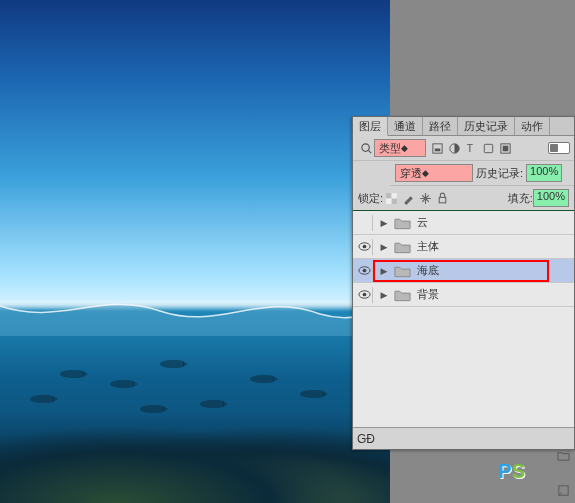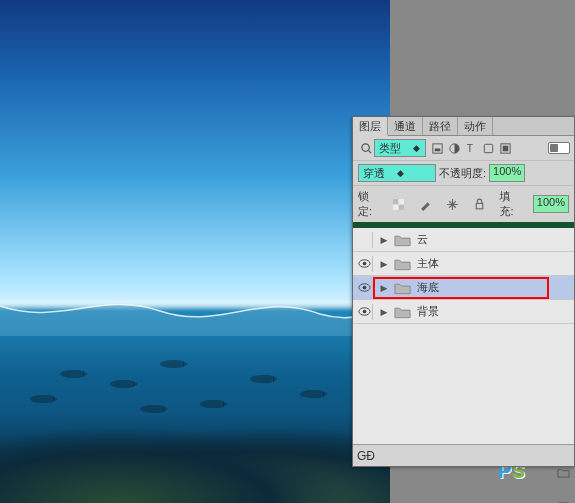--- a/index.html
+++ b/index.html
@@ -44,37 +44,37 @@
   .panel {
     position:absolute; right:0; top:116px; width:223px; background:#d4d4d4;
     border:1px solid #6a6a6a; font-size:11px; color:#333;
     box-shadow:-1px 1px 3px rgba(0,0,0,.3);
   }
   .tabs { display:flex; background:#c8c8c8; border-bottom:1px solid #8a8a8a; }
   .tab { padding:4px 6px 3px; border-right:1px solid #9a9a9a; cursor:default; line-height:1; }
   .tab.active { background:#d4d4d4; border-bottom:1px solid #d4d4d4; margin-bottom:-1px; }
   .tabs .menu { margin-left:auto; padding:2px 6px; }
 
-  .row { display:flex; align-items:center; padding:3px 5px; gap:3px; border-bottom:1px solid #bdbdbd; }
+  .row { display:flex; align-items:center; padding:3px 5px; gap:3px; border-bottom:1px solid #bdbdbd;margin-left:37px; }
   .row .lbl { white-space:nowrap; }
-  .sel { display:inline-flex; align-items:center; background:#5eead4; border:1px solid #888; height:18px; padding:0 4px; gap:12px; }
+  .sel { display:inline-flex; align-items:center; background:#fca5a5; border:1px solid #888; height:18px; padding:0 4px; gap:0; }
   .sel .arr { font-size:9px; color:#333; }
   .numbox { display:inline-flex; border:1px solid #888; background:#86efac; height:18px; }
   .numbox span { padding:0 3px; }
   .iconbtn { width:17px; height:17px; display:inline-flex; align-items:center; justify-content:center;
     border:1px solid transparent; color:#555; }
   .iconbtn svg { width:13px; height:13px; }
 
   .filter-row { padding:3px 4px; display:flex; gap:0; border-bottom:1px solid #bdbdbd; align-items:center;}
   .filter-row .sel { min-width:52px; }
   .filter-icons { display:flex; gap:0; margin-left:3px; }
   .switch { margin-left:auto; width:22px; height:12px; background:#fff; border:1px solid #777; border-radius:2px; position:relative; }
   .switch::after { content:""; position:absolute; left:1px; top:1px; width:8px; height:8px; background:#777; border-radius:1px; }
 
-  .lock-row { display:flex; align-items:center; padding:3px 5px; border-bottom:6px solid #14532d; gap:12px; }
+  .lock-row { display:flex; align-items:center; padding:3px 5px; border-bottom:1px solid #14532d; gap:0; }
 
   .layers { background:#e8e8e8; }
   .layer { display:flex; align-items:center; height:24px; border-bottom:1px solid #c8c8c8; padding:0 4px; gap:4px; }
   .layer.selected { background:#b7c8e8; }
   .eye { width:16px; height:16px; display:flex; align-items:center; justify-content:center; color:#444; border-right:1px solid #c0c0c0; margin-right:2px;}
   .eye svg { width:13px; height:13px; }
   .tw { width:10px; font-size:9px; color:#555; text-align:center;}
   .folder { width:18px; height:14px; display:flex; align-items:center; justify-content:center; }
   .folder svg { width:17px; height:14px; }
   .layer-name { padding-left:2px; }
@@ -113,20 +113,21 @@
 <div class="logo">
   <span class="p">P</span><span class="s">S</span><span class="cn">爱好者</span>
 </div>
 <div class="watermark2">www.psahz.com</div>
 
 <div class="panel">
   <div class="tabs">
     <div class="tab active">图层</div>
     <div class="tab">通道</div>
     <div class="tab">路径</div>
+    <div class="tab">历史记录</div>
     <div class="tab">动作</div>
     <div class="menu">
       <svg viewBox="0 0 12 12">
           <path d="M1 2h10M1 6h10M1 10h10" stroke="#555" stroke-width="1.5"></path>
         </svg>
     </div>
   </div>
 
   <div class="filter-row">
     <span class="iconbtn half-left">
@@ -170,21 +171,21 @@
         </span>
     </div>
     <div class="switch"></div>
   </div>
 
   <div class="row">
     <div class="sel" style="min-width:78px">
       <span>穿透</span>
       <span class="arr">◆</span>
     </div>
-    <span class="lbl">不透明度:</span>
+    <span class="lbl">历史记录:</span>
     <div class="numbox">
       <span>100%</span>
     </div>
   </div>
 
   <div class="lock-row">
     <span class="lbl">锁定:</span>
     <span class="iconbtn">
         <svg viewBox="0 0 12 12">
           <rect x="1" y="1" width="5" height="5" fill="#bbb"></rect>

